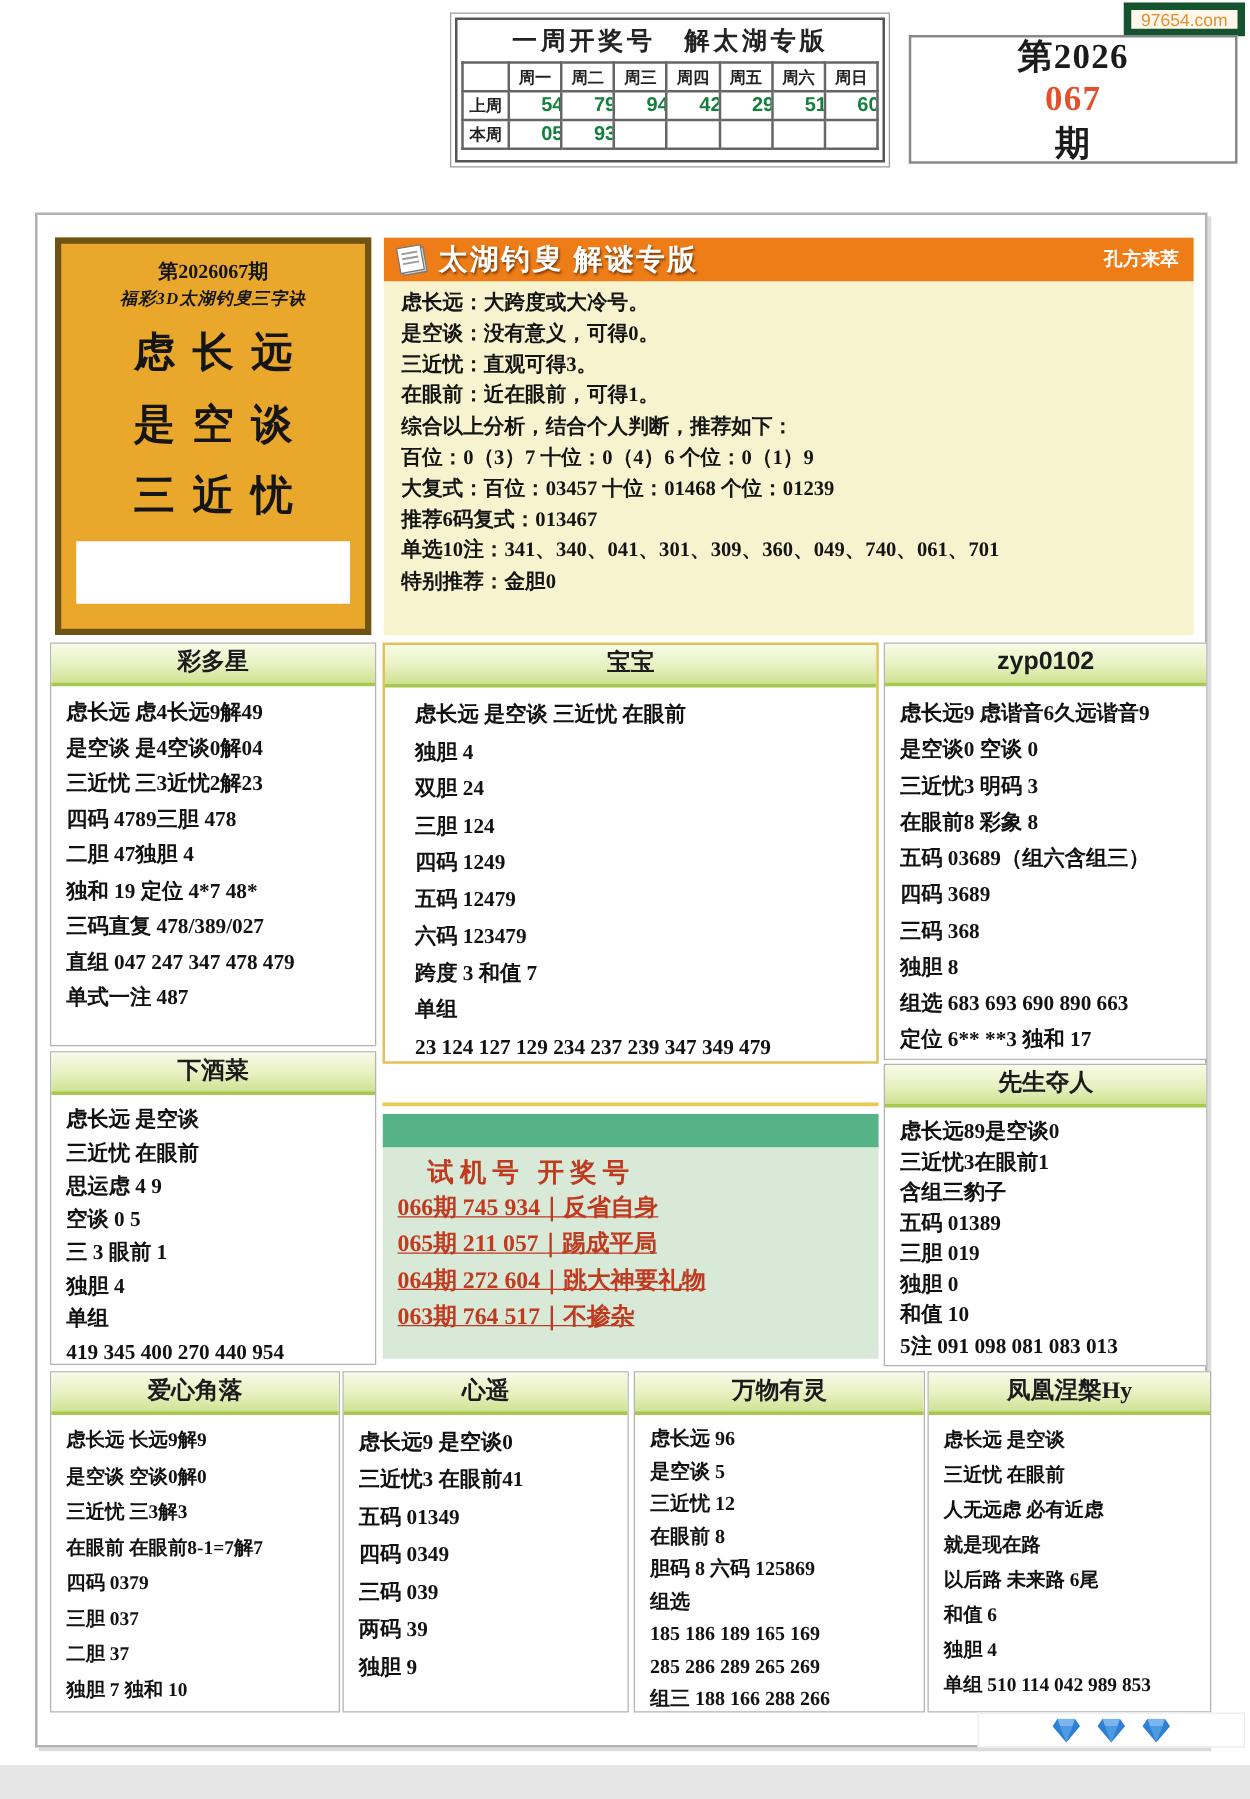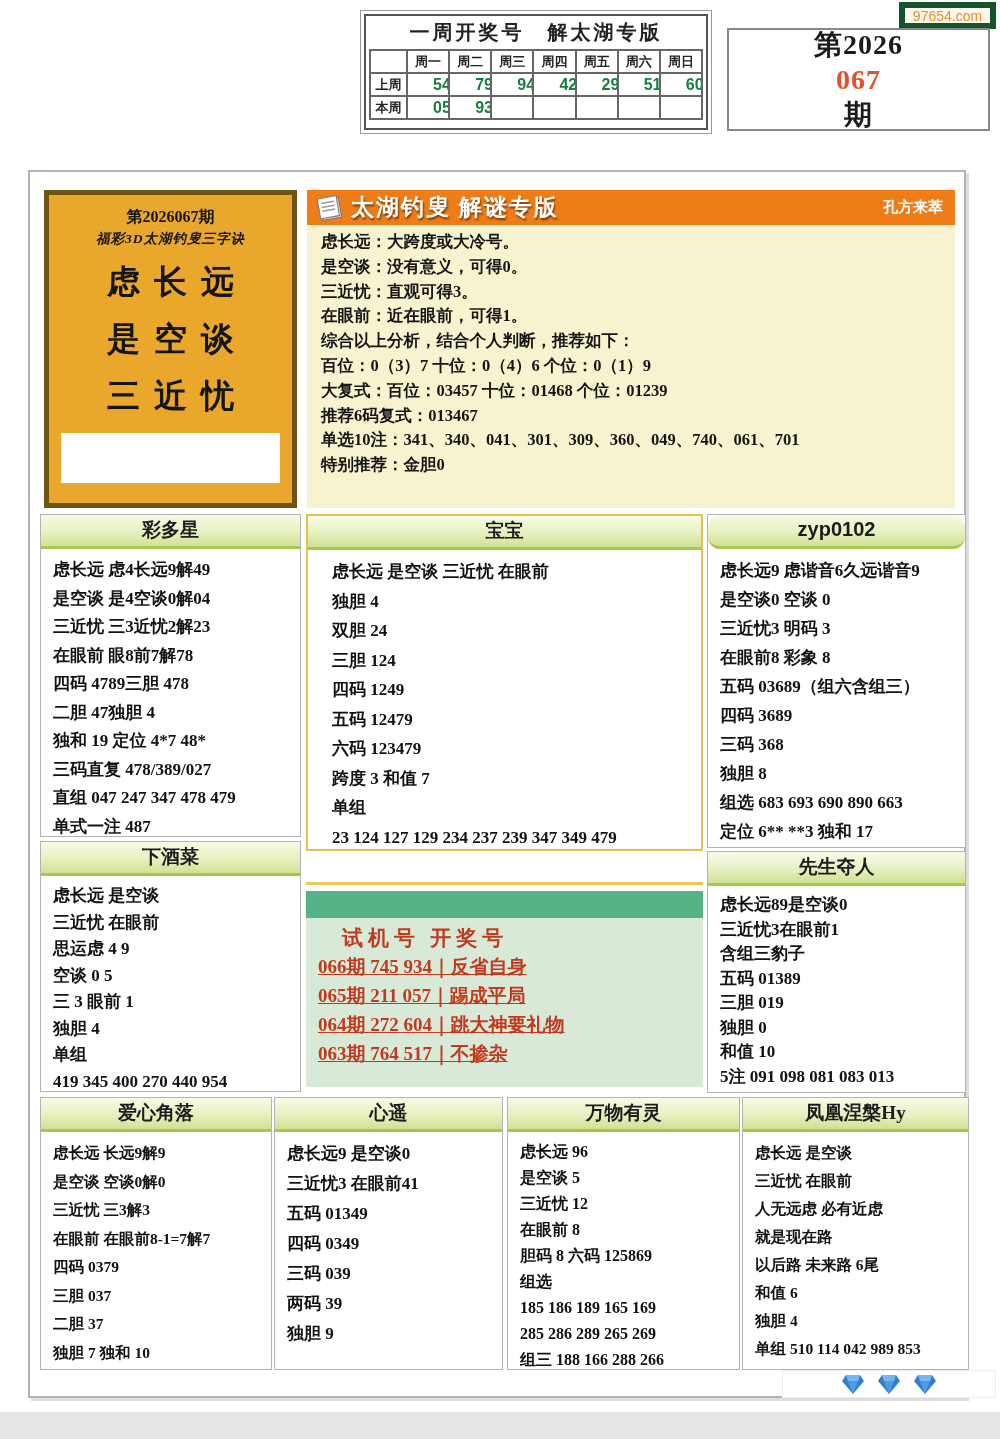--- a/index.html
+++ b/index.html
@@ -52,21 +52,21 @@
   .sec-body{padding:7px 0 0 12px;font-weight:bold;font-size:17px;color:#121212;white-space:nowrap;overflow:hidden;}
   .ln{line-height:28.5px;}
 
   #sec-caiduoxing{left:10px;top:342px;width:261px;height:323px;}
   #sec-xiajiucai{left:10px;top:669px;width:261px;height:251px;}
   #sec-xiajiucai .ln{line-height:26.5px;}
   #sec-baobao{left:276px;top:342px;width:397px;height:337px;border:2px solid #e2c158;}
   #sec-baobao .ln{line-height:29.5px;}
   #sec-zyp{left:677px;top:342px;width:259px;height:334px;}
   #sec-zyp .ln{line-height:29px;}
-  #sec-zyp .sec-header{font-family:"Liberation Sans",sans-serif;font-size:20px;border-radius:12px;}
+  #sec-zyp .sec-header{font-family:"Liberation Sans",sans-serif;font-size:20px;}
   #sec-xiansheng{left:677px;top:679px;width:259px;height:242px;}
   #sec-xiansheng .ln{line-height:24.5px;}
 
   #divider{position:absolute;left:276px;top:710px;width:397px;height:3px;background:#e9c94f;}
   #greenbox{position:absolute;left:276px;top:719px;width:397px;height:196px;overflow:hidden;}
   .gbox-top{height:27px;background:#56b287;}
   .gbox-body{height:169px;background:#d8e9d8;padding-top:6px;color:#c03a20;}
   .g-h{font-weight:bold;font-size:21px;margin-left:36px;letter-spacing:5px;}
   .g-ln{font-weight:bold;font-size:19px;margin-left:12px;line-height:29px;white-space:nowrap;text-decoration:underline;}
 
@@ -187,21 +187,20 @@
       <div>特别推荐：金胆0</div>
     </div>
   </div>
 
   <div id="sec-caiduoxing" class="sec">
     <div class="sec-header serif">彩多星</div>
     <div class="sec-body serif">
       <div class="ln">虑长远 虑4长远9解49</div>
       <div class="ln">是空谈 是4空谈0解04</div>
       <div class="ln">三近忧 三3近忧2解23</div>
-      <div class="ln">在眼前 眼8前7解78</div>
       <div class="ln">四码 4789三胆 478</div>
       <div class="ln">二胆 47独胆 4</div>
       <div class="ln">独和 19 定位 4*7 48*</div>
       <div class="ln">三码直复 478/389/027</div>
       <div class="ln">直组 047 247 347 478 479</div>
       <div class="ln">单式一注 487</div>
     </div>
   </div>
 
   <div id="sec-baobao" class="sec">

